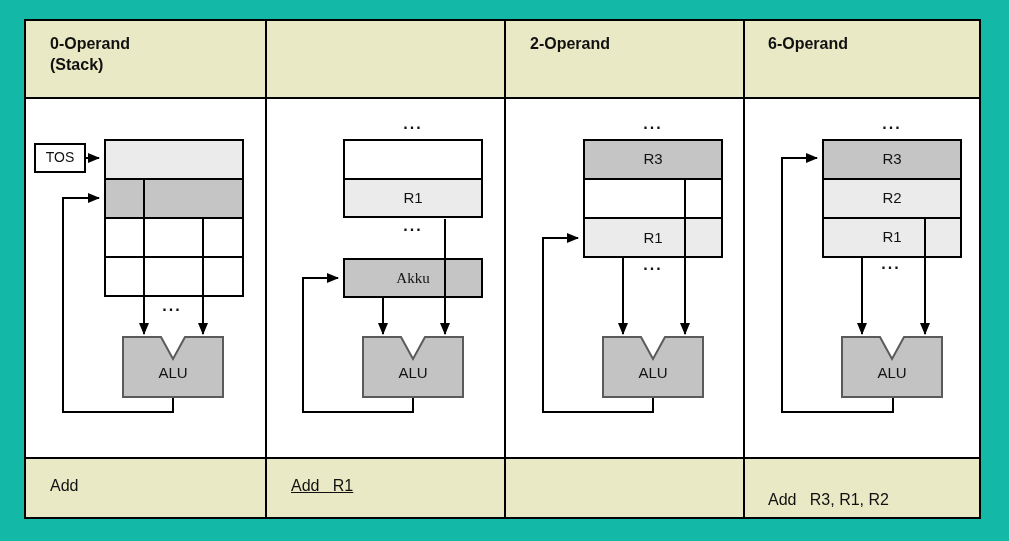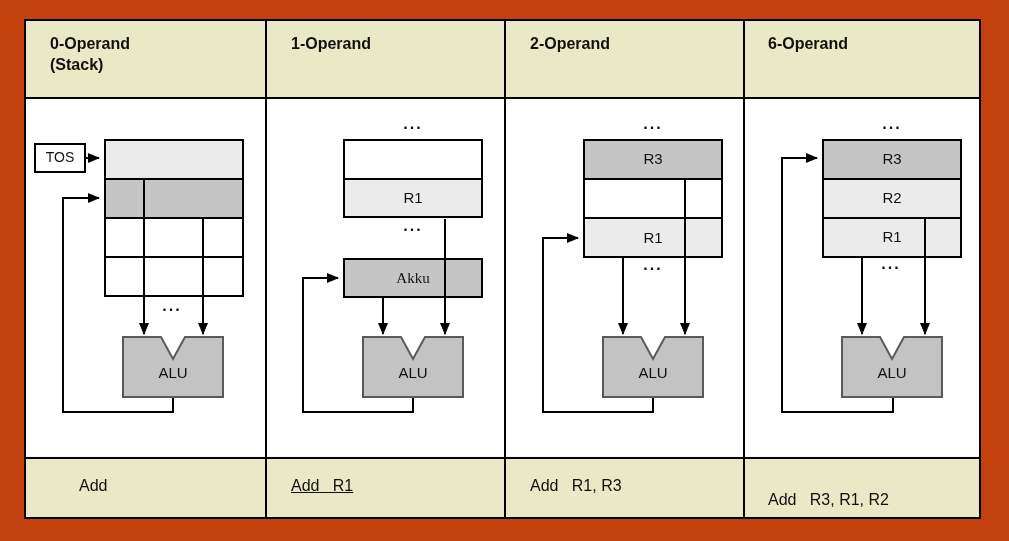--- a/index.html
+++ b/index.html
@@ -2,37 +2,37 @@
 <html style="--beige: #e9e9c5; --cell-light: #ebebeb; --cell-mid: #c5c5c5; --alu-fill: #c3c3c3; --alu-border: #5a5a5a; --line: #000000; --table-bg: #ffffff;"><head>
 <meta charset="utf-8">
 <style>
   :root{
     --beige:#e9e9c5; --cell-light:#ebebeb; --cell-mid:#c5c5c5;
     --alu-fill:#c3c3c3; --alu-border:#5a5a5a; --line:#000000; --table-bg:#ffffff;
   }
   *{margin:0;padding:0;box-sizing:border-box;}
   html,body{background:#fff;}
   body{font-family:"Liberation Sans",sans-serif;color:#111;}
-  .stage{position:relative;width:1009px;height:541px;background:#c2410c;overflow:hidden;}
+  .stage{position:relative;width:1009px;height:541px;background:#14b8a6;overflow:hidden;}
 
   
   .tbl{position:absolute;left:24px;top:19px;width:957px;height:500px;
        border:2px solid var(--line);background:var(--table-bg);}
   .thead{position:absolute;left:0;top:0;width:100%;height:78px;background:var(--beige);
          border-bottom:2px solid var(--line);}
   .tfoot{position:absolute;left:0;bottom:0;width:100%;height:60px;background:var(--beige);
          border-top:2px solid var(--line);}
   .vdiv{position:absolute;top:0;width:2px;height:100%;background:var(--line);}
   .vdiv1{left:239px;} .vdiv2{left:478px;} .vdiv3{left:717px;}
 
   
   .hdr{position:absolute;font-size:16px;font-weight:bold;line-height:21px;color:#111;top:33px;}
   .hdr1{left:50px;} .hdr2{left:291px;} .hdr3{left:530px;} .hdr4{left:768px;}
   .ins{position:absolute;top:470px;height:32px;line-height:32px;font-size:16px;white-space:pre;}
-  .ins1{left:50px;margin-left:29px;} .ins2{left:291px;text-decoration:underline;} .ins3{left:530px;} .ins4{left:768px;margin-top:14px;}
+  .ins1{left:50px;} .ins2{left:291px;text-decoration:underline;} .ins3{left:530px;} .ins4{left:768px;margin-top:14px;}
 
   
   .blk{position:absolute;border:2px solid var(--line);background:#fff;display:flex;flex-direction:column;z-index:1;}
   .cell{flex:1;border-bottom:2px solid var(--line);}
   .cell:last-child{border-bottom:none;}
   .c-white{background:#ffffff;} .c-light{background:var(--cell-light);} .c-mid{background:var(--cell-mid);}
   .tosbox{position:absolute;left:34px;top:143px;width:52px;height:30px;border:2px solid var(--line);
           background:#fff;z-index:1;}
   .akkubox{position:absolute;left:343px;top:258px;width:140px;height:40px;border:2px solid var(--line);
           background:var(--cell-mid);z-index:1;}
@@ -56,34 +56,32 @@
     <div class="vdiv vdiv1"></div>
     <div class="vdiv vdiv2"></div>
     <div class="vdiv vdiv3"></div>
   </div>
 
   <div class="hdr hdr1">
     <div>0-Operand</div>
     <div>(Stack)</div>
   </div>
   <div class="hdr hdr2">
-    <div>1-Operand</div>
   </div>
   <div class="hdr hdr3">
     <div>2-Operand</div>
     <div></div>
   </div>
   <div class="hdr hdr4">
     <div>6-Operand</div>
     <div></div>
   </div>
 
   <div class="ins ins1">Add</div>
   <div class="ins ins2">Add   R1</div>
-  <div class="ins ins3">Add   R1, R3</div>
   <div class="ins ins4">Add   R3, R1, R2</div>
 
   <div class="tosbox"></div>
   <div class="blk" style="left:104px;top:139px;width:140px;height:158px;">
     <div class="cell c-light"></div>
     <div class="cell c-mid"></div>
     <div class="cell c-white"></div>
     <div class="cell c-white"></div>
   </div>
 

